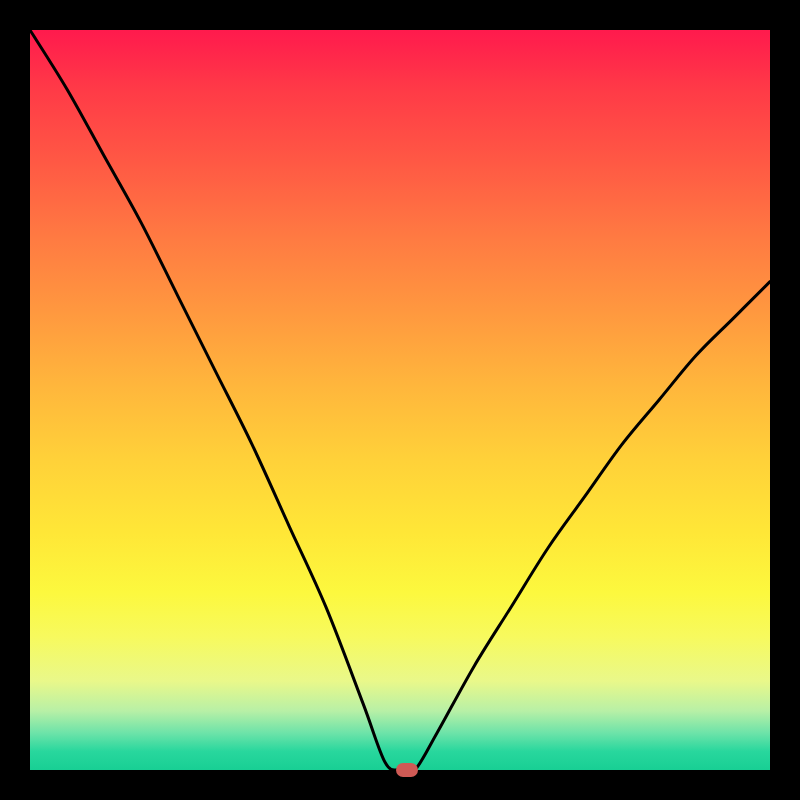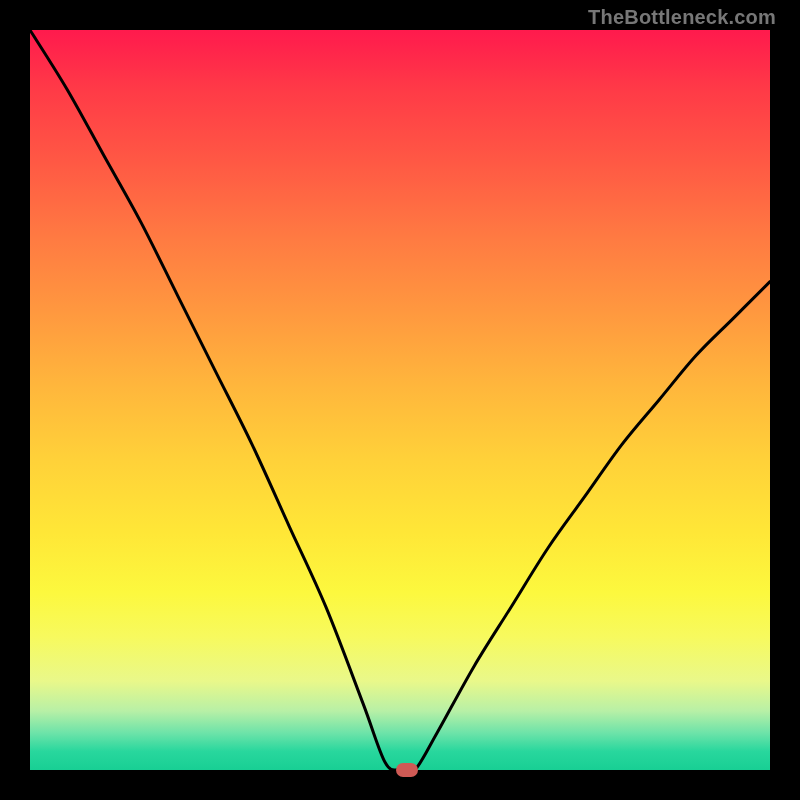--- a/index.html
+++ b/index.html
@@ -65,20 +65,19 @@
     height: 14px;
     background: #cf5a55;
     border-radius: 7px;
     transform: translate(-50%, -50%);
   }
 </style>
 </head>
 <body>
 
 <div class="frame">
-  <div class="watermark">TheBottleneck.com</div>
   <div class="plot">
     <svg class="curve" viewBox="0 0 740 740" preserveAspectRatio="none">
       <path id="curve-path" fill="none" stroke="#000" stroke-width="3" stroke-linejoin="round" stroke-linecap="round" d="M 0,0 C 6.166666666666667,9.866666666666655 24.666666666666664,38.23333333333325 37,59.19999999999993 C 49.333333333333336,80.16666666666661 61.666666666666664,103.60000000000007 74,125.80000000000007 C 86.33333333333333,148.00000000000009 98.66666666666667,168.96666666666667 111,192.39999999999998 C 123.33333333333333,215.8333333333333 135.66666666666666,241.73333333333332 148,266.4 C 160.33333333333334,291.06666666666666 172.66666666666666,315.7333333333333 185,340.4 C 197.33333333333334,365.06666666666666 209.66666666666666,388.5 222,414.4 C 234.33333333333334,440.29999999999995 246.66666666666666,468.66666666666663 259,495.79999999999995 C 271.3333333333333,522.9333333333333 283.6666666666667,547.6 296,577.2 C 308.3333333333333,606.8000000000001 323.1333333333333,647.5 333,673.4 C 342.8666666666667,699.3 349.0333333333333,721.5 355.2,732.6 C 361.3666666666667,743.7 365.06666666666666,738.7666666666667 370,740 C 374.93333333333334,741.2333333333333 378.6333333333333,746.1666666666666 384.8,740 C 390.9666666666667,733.8333333333334 397.1333333333334,720.2666666666667 407.00000000000006,703 C 416.86666666666673,685.7333333333333 431.6666666666667,657.3666666666667 444,636.4 C 456.3333333333333,615.4333333333333 468.6666666666667,596.9333333333334 481,577.2 C 493.3333333333333,557.4666666666667 505.6666666666667,536.5 518,518 C 530.3333333333334,499.5 542.6666666666666,483.46666666666664 555,466.2 C 567.3333333333334,448.93333333333334 579.6666666666666,430.4333333333333 592,414.4 C 604.3333333333334,398.3666666666667 616.6666666666666,384.8 629,370 C 641.3333333333334,355.2 653.6666666666666,339.16666666666663 666,325.59999999999997 C 678.3333333333334,312.0333333333333 690.6666666666666,300.93333333333334 703,288.6 C 715.3333333333334,276.2666666666667 733.8333333333334,257.76666666666665 740,251.59999999999997"></path>
     </svg>
     <div id="marker" class="marker" style="left: 377.4px; top: 740px;"></div>
   </div>
 </div>
 
 </body></html>

